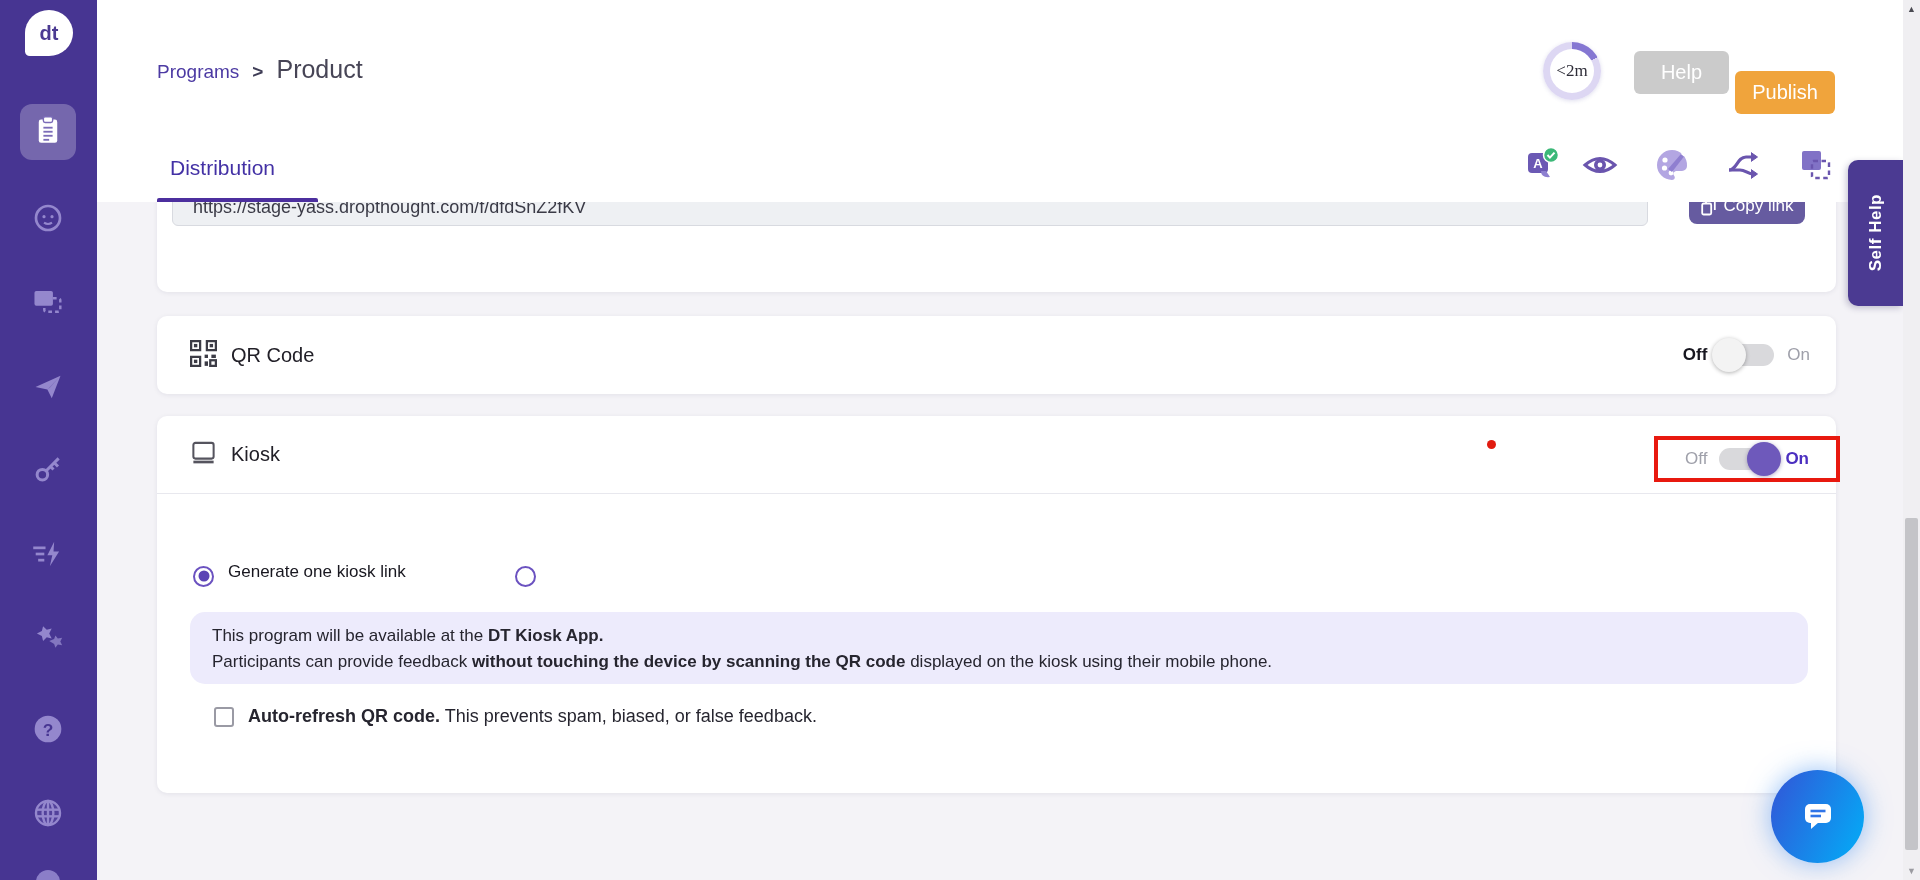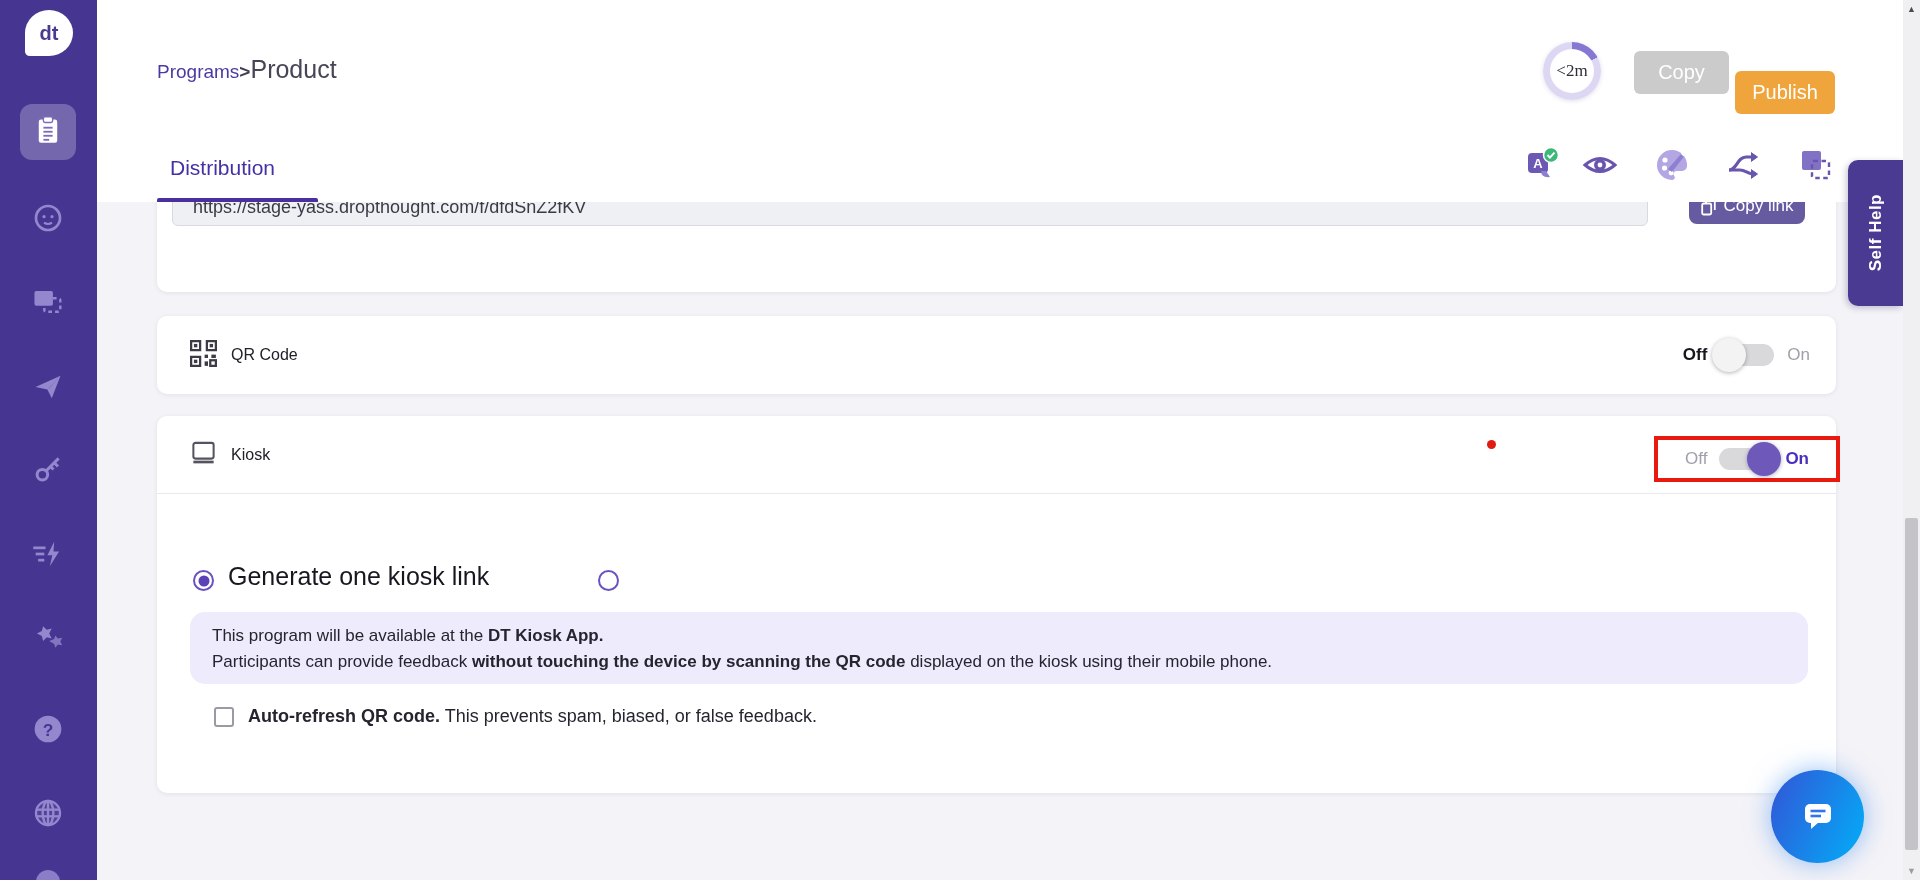--- a/index.html
+++ b/index.html
@@ -21,21 +21,21 @@
   .side-item svg { display:block; }
   .side-active {
     position:absolute; left:20px; top:104px; width:56px; height:56px;
     background:rgba(255,255,255,0.25); border-radius:12px;
     display:flex; align-items:center; justify-content:center;
   }
   .side-bottom-sliver { position:absolute; left:36px; top:870px; width:24px; height:24px; border-radius:50%; background:#8b7ec8; }
 
   
   .header { position:absolute; left:97px; top:0; width:1806px; height:202px; background:#ffffff; z-index:5; }
-  .breadcrumb { position:absolute; left:60px; top:55px; display:flex; align-items:baseline; }
+  .breadcrumb { position:absolute; left:60px; top:55px; display:flex; align-items:baseline; gap:13px; }
   .bc-link { font-size:19px; color:#4c3aa3; cursor:pointer; }
   .bc-sep { font-size:19px; color:#3f3d56; font-weight:bold; }
   .bc-current { font-size:25px; color:#474556; font-weight:400; }
   .timer {
     position:absolute; left:1446px; top:42px; width:58px; height:58px; border-radius:50%;
     background:conic-gradient(#8577d2 0 17%, #ddd7f3 17% 100%);
     display:flex; align-items:center; justify-content:center;
     box-shadow:0 1px 4px rgba(80,70,160,.18);
   }
   .timer-inner {
@@ -72,21 +72,21 @@
     font-size:18px; color:#3a3a46; overflow:hidden; white-space:nowrap;
   }
   .copy-btn {
     position:absolute; left:1532px; top:60px; width:116px; height:52px;
     background:#665ba0; border:none; border-radius:8px; color:#fff; font-size:17px;
     display:flex; align-items:flex-end; justify-content:center; gap:8px; padding-bottom:8px; cursor:pointer;
     font-family:"Liberation Sans",sans-serif;
   }
 
   .card-qr { top:316px; height:78px; display:flex; align-items:center; padding:0 26px 0 33px; }
-  .section-title { font-size:16px; color:#222028; margin-left:14px; }
+  .section-title { font-size:20px; color:#222028; margin-left:14px; }
   .flex-spacer { flex:1; }
 
   .card-kiosk { top:416px; height:377px; }
   .kiosk-head { position:relative; height:78px; display:flex; align-items:center; padding:0 26px 0 33px; border-bottom:1px solid #e8e8ee; }
   .red-dot { position:absolute; left:1330px; top:24px; width:9px; height:9px; border-radius:50%; background:#e11b10; }
 
   .toggle-group { display:flex; align-items:center; gap:13px; }
   .tg-label-strong-dark { font-size:17px; font-weight:bold; color:#17161f; }
   .tg-label-muted { font-size:17px; color:#9fa0aa; }
   .tg-label-strong-purple { font-size:17px; font-weight:bold; color:#4b2fc0; }
@@ -96,21 +96,21 @@
   .knob-on { right:-8px; background:#6e59bb; box-shadow:0 1px 4px rgba(40,20,100,.35); }
   .highlight-box {
     position:absolute; left:1497px; top:20px; width:186px; height:46px;
     border:4px solid #e8190f; display:flex; align-items:center; justify-content:center; gap:12px;
     background:#fff;
   }
 
   .radio-row { position:absolute; left:36px; top:146px; display:flex; align-items:center; }
   .radio { width:21px; height:21px; border-radius:50%; border:2px solid #6b52c0; position:relative; cursor:pointer; flex:none; }
   .radio-checked::after { content:""; position:absolute; left:50%; top:50%; transform:translate(-50%,-50%); width:11px; height:11px; border-radius:50%; background:#5b43b5; }
-  .radio-label { font-size:25px; color:#18171f; margin:0 0 8px 14px; cursor:pointer; }
+  .radio-label { font-size:17px; color:#18171f; margin:0 0 8px 14px; cursor:pointer; }
   .radio-gap { width:109px; flex:none; }
 
   .info-box {
     position:absolute; left:33px; top:196px; width:1618px; height:72px;
     background:#edebfc; border-radius:15px; padding:11px 22px;
     font-size:17px; color:#26252f; line-height:26px;
   }
   .bold { font-weight:bold; }
 
   .checkbox-row { position:absolute; left:33px; top:290px; display:flex; align-items:center;padding-left:24px; }
@@ -324,21 +324,21 @@
       <span class="bc-link">Programs</span>
       <span class="bc-sep">&gt;</span>
       <span class="bc-current">Product</span>
     </div>
 
     <div class="timer">
       <div class="timer-inner">
           <span>&lt;2m</span>
         </div>
     </div>
-    <button class="btn btn-save">Copy</button>
+    <button class="btn btn-save">Help</button>
     <button class="btn btn-publish">Publish</button>
 
     <div class="tab-label">Distribution</div>
     <div class="tab-underline"></div>
 
     <div class="toolbar-icon" style="left:1428px">
       <svg width="38" height="36" viewBox="0 0 38 36">
         <rect x="3" y="6" width="20" height="20" rx="4" fill="#6b59b4"></rect>
         <text x="13" y="21" text-anchor="middle" font-size="13" font-weight="bold" fill="#fff" font-family="Liberation Sans, sans-serif">A</text>
         <path d="M16 24 q0 7 9 6 l-4-6 Z" fill="#8d7fd0"></path>

